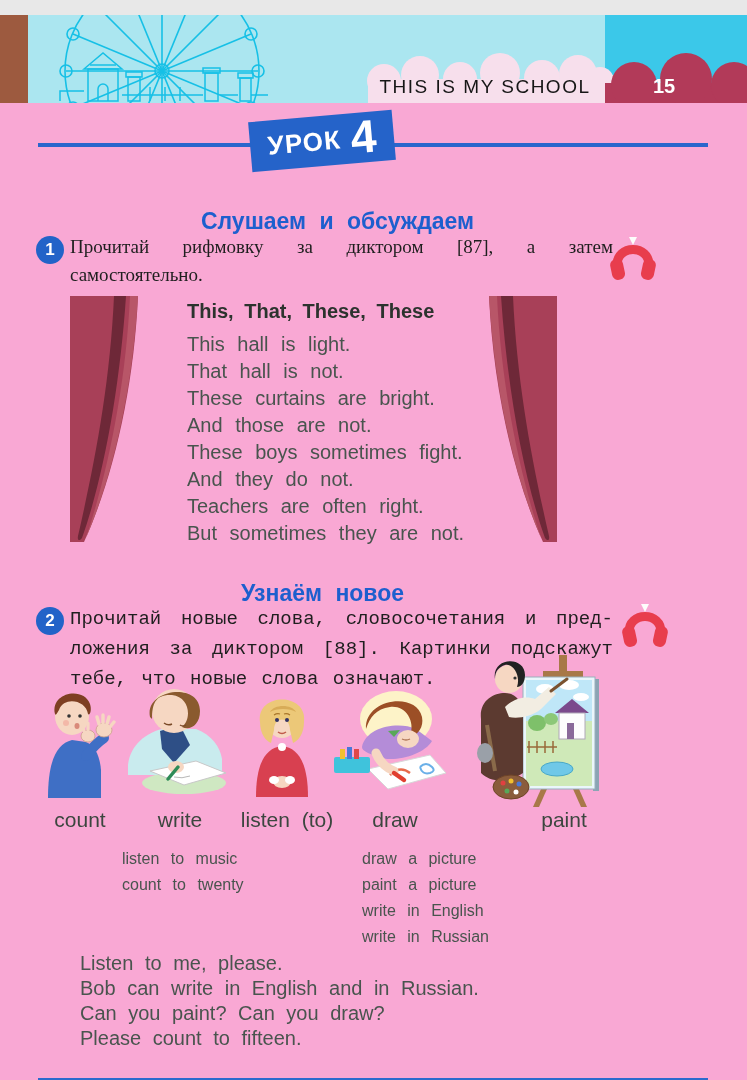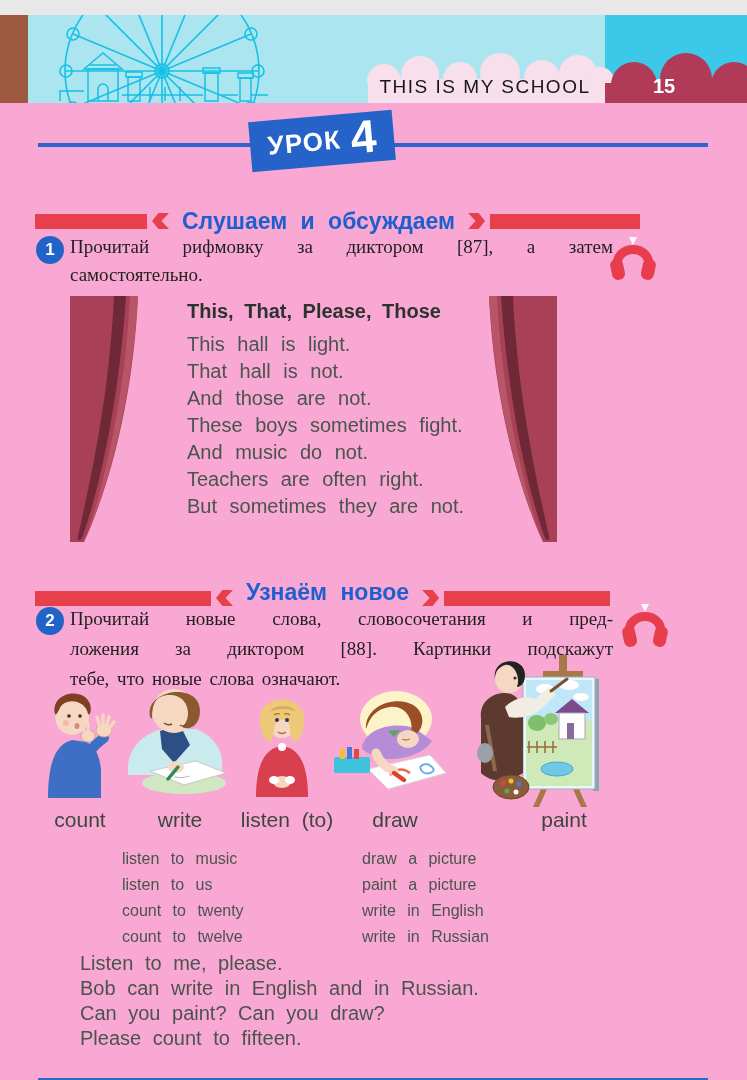--- a/index.html
+++ b/index.html
@@ -15,43 +15,43 @@
   
   .lesson-line{left:38px;top:128px;width:670px;height:4px;background:#2a66cc;}
   .lesson-box{
     left:250px;top:101px;width:144px;height:50px;background:#2563c9;
     transform:rotate(-5deg);display:flex;align-items:center;justify-content:center;
     color:#fff;font-weight:bold;
   }
   .lesson-box .word{font-size:26px;letter-spacing:1px;line-height:1;}
   .lesson-box .num{font-size:46px;line-height:.85;margin-left:10px;}
   
-  .banner{display:flex;align-items:center;height:26px;}
+  .banner{display:flex;align-items:center;height:26px;flex-direction:column;}
   .banner .bar{height:15px;background:#e8404a;}
   .banner .bar.grow{flex:1;}
   .banner .chev{width:17px;height:16px;background:#e8404a;margin:0 5px;}
   .chev.left{clip-path:polygon(100% 0,38% 0,0 50%,38% 100%,100% 100%,56% 50%);}
   .chev.right{clip-path:polygon(0 0,62% 0,100% 50%,62% 100%,0 100%,44% 50%);}
   .banner .ttl{
     color:#1d5fce;font-size:23px;font-weight:bold;word-spacing:7px;
     margin:0 8px;white-space:nowrap;
   }
   .banner1{left:35px;top:193px;width:605px;}
-  .banner2{left:35px;top:565px;width:575px;align-items:flex-end;}
+  .banner2{left:35px;top:565px;width:575px;}
   
   .badge{
     width:28px;height:28px;border-radius:50%;background:#2263c8;color:#fff;
     display:flex;align-items:center;justify-content:center;
     font-size:17px;font-weight:bold;
   }
   .ru-text{
     font-family:"Liberation Serif","DejaVu Serif",serif;
     font-size:19px;color:#1f1f1f;word-spacing:3px;line-height:28px;
   }
-  .ex2 .line{line-height:30px;}
+  .ex2 .line{line-height:30px;font-family:Liberation Mono, monospace;}
   .jl{text-align:justify;text-align-last:justify;}
   
   .poem-title{font-size:20px;font-weight:bold;color:#2c332e;word-spacing:5px;white-space:nowrap;}
   .poem .pline{font-size:20px;color:#49544e;line-height:27px;word-spacing:7px;white-space:nowrap;}
   
   .vlabel{font-size:21px;color:#3c463f;transform:translateX(-50%);white-space:nowrap;word-spacing:6px;}
   .plist .pl{font-size:16px;color:#49544e;line-height:26px;word-spacing:7px;white-space:nowrap;}
   .sentences .sl{font-size:20px;color:#49544e;line-height:25px;word-spacing:6px;white-space:nowrap;}
   .bottom-line{left:38px;top:1063px;width:670px;height:4px;background:#2b6acd;}
 </style>
@@ -149,27 +149,28 @@
     <path d="M44,0 L56,0 C50,90 34,180 12,242 C10,245 7,245 8,240 C24,170 40,90 44,0 Z" fill="#6e2838"></path>
     <path d="M60,0 L68,0 C63,85 46,172 16,242 C38,176 56,88 60,0 Z" fill="#b85668"></path>
   </svg>
   <svg class="abs" style="left:489px;top:281px" width="68" height="246" viewBox="0 0 68 246">
     <g transform="translate(68,0) scale(-1,1)">
       <path d="M0,0 L68,0 C64,90 44,180 14,246 L0,246 Z" fill="#a84058"></path>
       <path d="M44,0 L56,0 C50,90 34,180 12,242 C10,245 7,245 8,240 C24,170 40,90 44,0 Z" fill="#6e2838"></path>
       <path d="M60,0 L68,0 C63,85 46,172 16,242 C38,176 56,88 60,0 Z" fill="#b85668"></path>
     </g>
   </svg>
-  <div class="abs poem-title" style="left:187px;top:285px">This, That, Please, Those</div>
+  <div class="abs poem-title" style="left:187px;top:285px">This, That, These, These</div>
   <div class="abs poem" style="left:187px;top:316px">
     <div class="pline">This hall is light.</div>
     <div class="pline">That hall is not.</div>
+    <div class="pline">These curtains are bright.</div>
     <div class="pline">And those are not.</div>
     <div class="pline">These boys sometimes fight.</div>
-    <div class="pline">And music do not.</div>
+    <div class="pline">And they do not.</div>
     <div class="pline">Teachers are often right.</div>
     <div class="pline">But sometimes they are not.</div>
   </div>
 
   <div class="abs banner banner2">
     <div class="bar" style="width:176px"></div>
     <div class="chev left"></div>
     <div class="ttl">Узнаём  новое</div>
     <div class="chev right"></div>
     <div class="bar grow"></div>
@@ -287,23 +288,21 @@
   </svg>
 
   <div class="abs vlabel" style="left:80px;top:793px">count</div>
   <div class="abs vlabel" style="left:180px;top:793px">write</div>
   <div class="abs vlabel" style="left:287px;top:793px">listen (to)</div>
   <div class="abs vlabel" style="left:395px;top:793px">draw</div>
   <div class="abs vlabel" style="left:564px;top:793px">paint</div>
 
   <div class="abs plist" style="left:122px;top:831px">
     <div class="pl">listen to music</div>
-    <div class="pl">listen to us</div>
     <div class="pl">count to twenty</div>
-    <div class="pl">count to twelve</div>
   </div>
   <div class="abs plist" style="left:362px;top:831px">
     <div class="pl">draw a picture</div>
     <div class="pl">paint a picture</div>
     <div class="pl">write in English</div>
     <div class="pl">write in Russian</div>
   </div>
 
   <div class="abs sentences" style="left:80px;top:936px">
     <div class="sl">Listen to me, please.</div>

